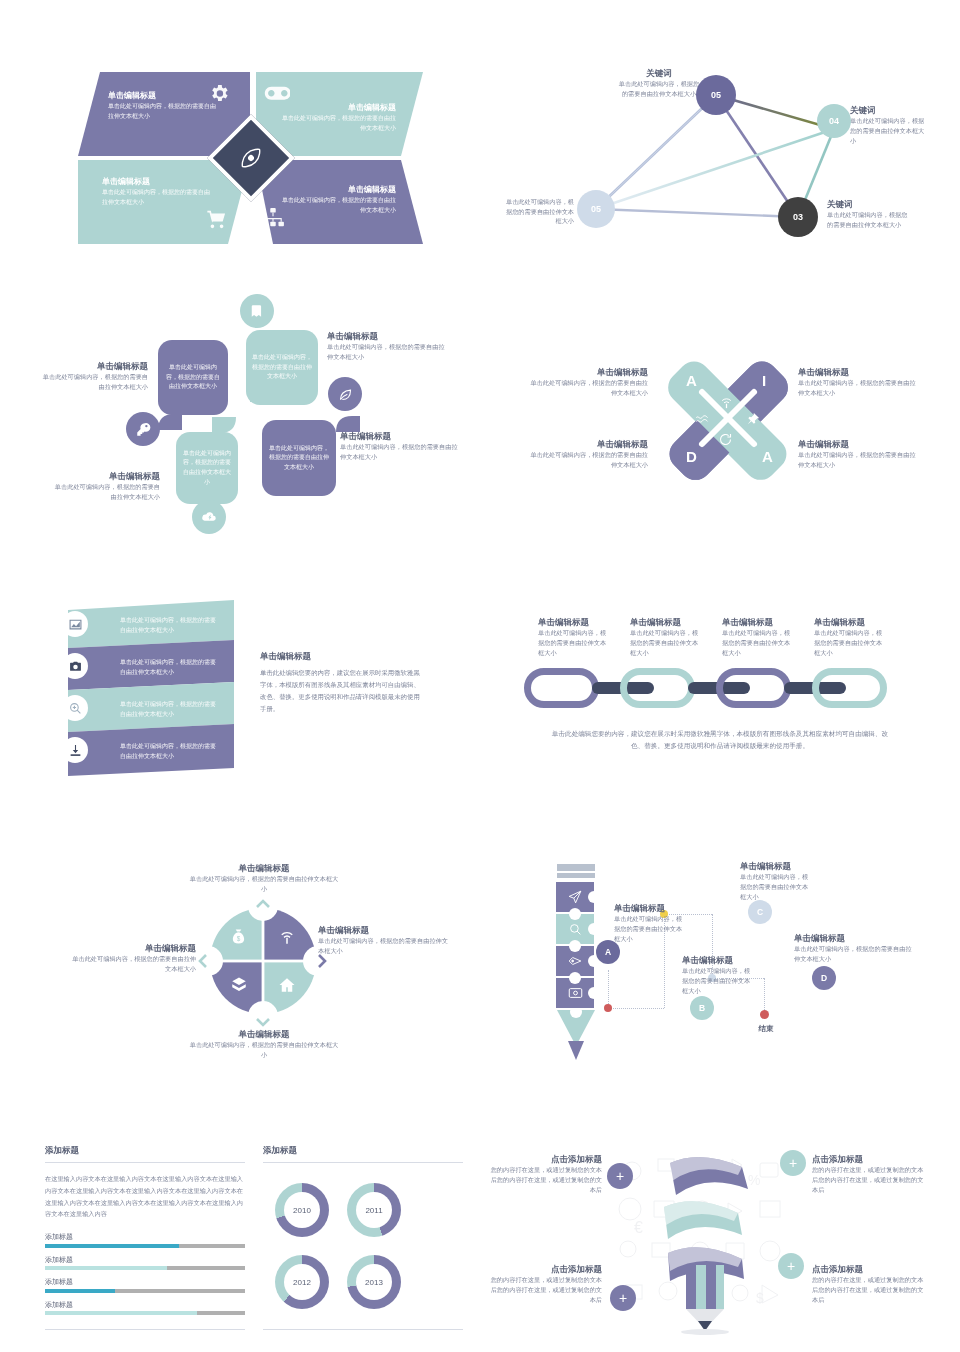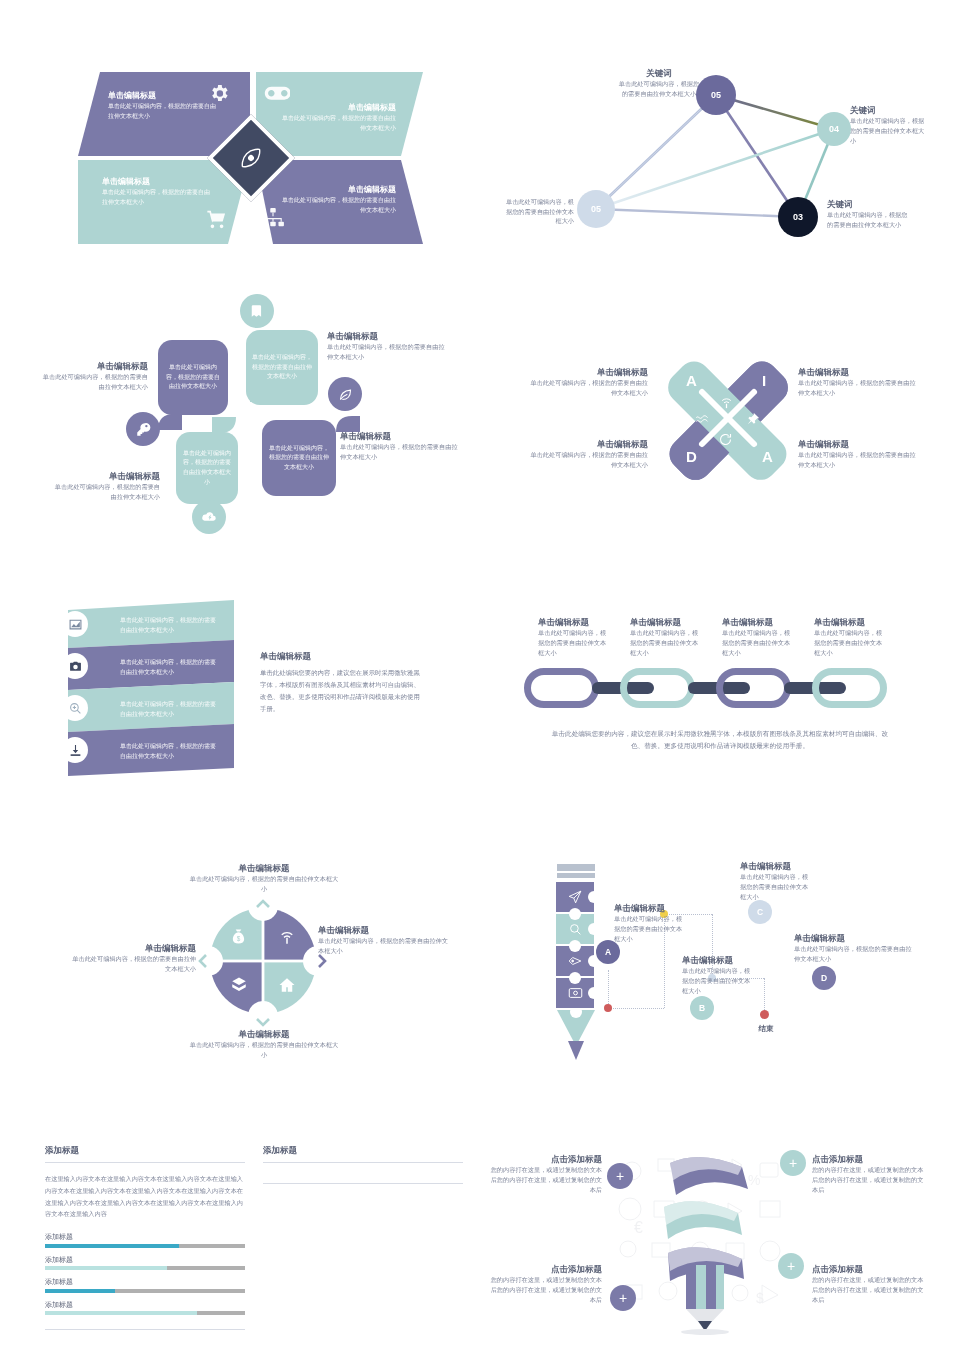--- a/index.html
+++ b/index.html
@@ -174,24 +174,24 @@
     <line x1="96" y1="147" x2="298" y2="155" stroke="#b6bed6" stroke-width="2.4"></line>
     <line x1="334" y1="67" x2="298" y2="155" stroke="#93c6c2" stroke-width="2.6"></line>
     <line x1="216" y1="33" x2="96" y2="147" stroke="#cdd6e6" stroke-width="1"></line>
   </svg>
   <div class="nd" style="left:196px;top:13px;width:40px;height:40px;background:#6b6a9c;">
     <span>05</span>
     </div>
   <div class="nd" style="left:77px;top:128px;width:38px;height:38px;background:#cfdbe9;">
     <span>05</span>
     </div>
-  <div class="nd" style="left:278px;top:135px;width:40px;height:40px;background:#0f172a;">
+  <div class="nd" style="left:278px;top:135px;width:40px;height:40px;background:#404040;">
     <span>03</span>
     </div>
-  <div class="nd" style="left:317px;top:50px;width:34px;height:34px;background:#aed4d2;">
+  <div class="nd" style="left:317px;top:42px;width:34px;height:34px;background:#aed4d2;">
     <span>04</span>
     </div>
 
   <div style="position:absolute;left:118px;top:5px;width:82px;text-align:center;">
     <div class="ttl">关键词</div>
     <div class="bdy">单击此处可编辑内容，根据您的需要自由拉伸文本框大小</div>
   </div>
   <div style="position:absolute;left:350px;top:42px;width:80px;">
     <div class="ttl">关键词</div>
     <div class="bdy">单击此处可编辑内容，根据您的需要自由拉伸文本框大小</div>
@@ -580,20 +580,34 @@
         <div class="btrack">
             <div class="bfill" style="width:76%;background:#b9e2e0;"></div>
           </div>
       </div>
     </div>
     <div style="border-top:1px solid #d8dce5;margin-top:14px;"></div>
   </div>
 
   <div style="position:absolute;left:218px;top:0;width:200px;">
     <div class="sechead">添加标题</div>
+    <div style="display:flex;flex-wrap:wrap;gap:18px;margin-top:20px;padding-left:12px;">
+      <div class="donut" style="background:conic-gradient(#7b7aa8 0 70%,#aed4d2 70% 100%);">
+        <div class="dhole">2010</div>
+        </div>
+      <div class="donut" style="background:conic-gradient(#7b7aa8 0 45%,#aed4d2 45% 100%);">
+        <div class="dhole">2011</div>
+        </div>
+      <div class="donut" style="background:conic-gradient(#7b7aa8 0 62%,#aed4d2 62% 100%);">
+        <div class="dhole">2012</div>
+        </div>
+      <div class="donut" style="background:conic-gradient(#7b7aa8 0 72%,#aed4d2 72% 100%);">
+        <div class="dhole">2013</div>
+        </div>
+    </div>
     <div style="border-top:1px solid #d8dce5;margin-top:20px;"></div>
   </div>
 </div>
 
 <div class="slide" id="s10">
   <svg width="200" height="190" style="position:absolute;left:120px;top:0;opacity:.12;">
     <g stroke="#8a90a0" fill="none" stroke-width="1">
       <circle cx="22" cy="26" r="9"></circle>
         <rect x="48" y="14" width="16" height="12"></rect>
         <circle cx="96" cy="22" r="7"></circle>

